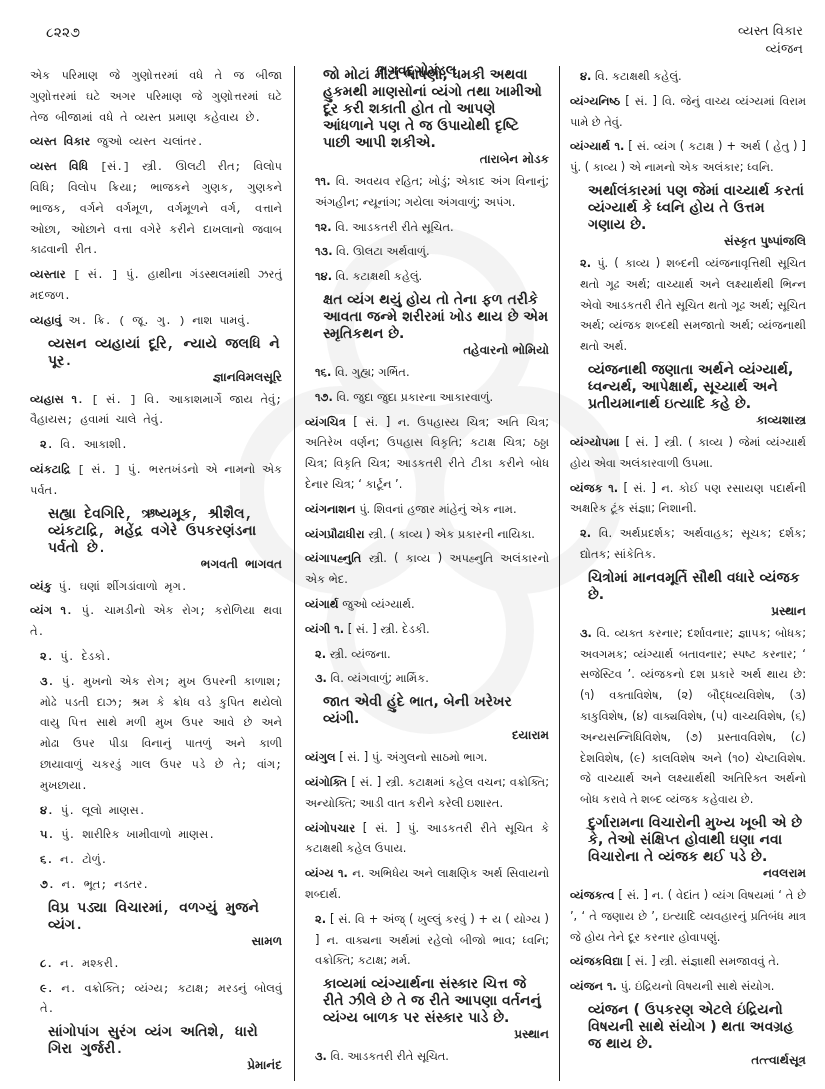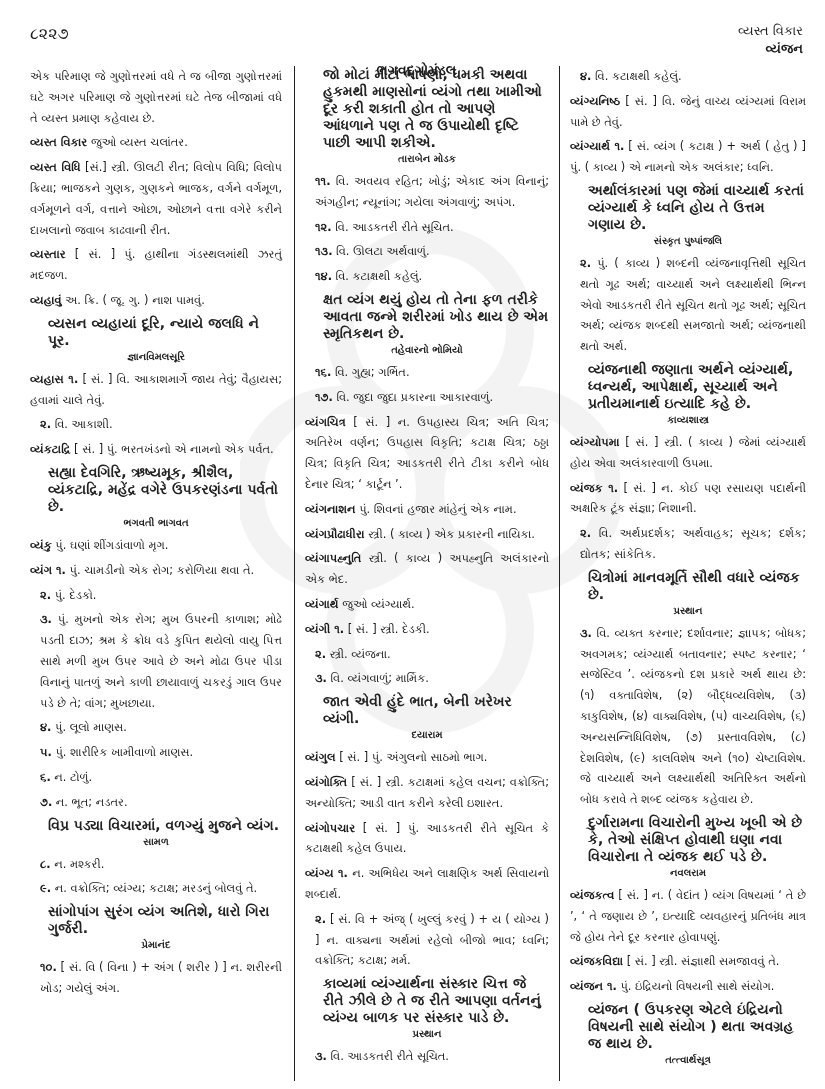--- a/index.html
+++ b/index.html
@@ -7,37 +7,37 @@
     width: 825px; height: 1089px; position: relative; overflow: hidden;
     font-family: "DejaVu Sans", sans-serif; color: #1a1a1a;
   }
   .watermark {
     position: absolute; left: 240px; top: 190px; width: 380px; height: 560px;
     pointer-events: none; opacity: 0.09;
   }
   .header {
     position: absolute; top: 14px; left: 30px; right: 22px; height: 44px;
   }
-  .page-num { position: absolute; left: 0; top: 10px; font-size: 16px; }
+  .page-num { position: absolute; left: 16px; top: 10px; font-size: 14px; }
   .book-title { position: absolute; left: 0; right: 0; top: 8px; text-align: center; font-size: 14px; font-weight: bold; margin-top: 40px; }
   .guide { position: absolute; right: 0; top: 8px; text-align: right; font-size: 13px; line-height: 18px; }
-  .guide .g2 { font-weight: bold; }
+  .guide .g2 { font-weight: normal; }
   .columns {
     position: absolute; top: 66px; left: 30px; width: 776px; height: 1015px;
     display: flex;
   }
   .col { box-sizing: border-box; font-size: 11.4px; line-height: 20.8px; overflow: hidden; }
-  .col1 { width: 265px; padding-right: 12px; border-right: 1px solid #222; }
+  .col1 { width: 265px; padding-right: 12px; border-right: 1px solid #222; font-family: Liberation Mono, monospace; }
   .col2 { width: 265px; padding: 0 10px 0 10px; border-right: 1px solid #222; }
   .col3 { width: 246px; padding-left: 10px; }
   .entry { margin-bottom: 4px; text-align: justify; }
   .hw { font-weight: bold; }
   .sense { padding-left: 10px; }
   .quote { font-size: 14px; line-height: 17px; padding-left: 18px; font-weight: bold; color: #222; }
-  .src { font-size: 10px; line-height: 16px; text-align: center; font-weight: bold; color: #222; margin-bottom: 4px; }
+  .src { font-size: 12px; line-height: 16px; text-align: right; font-weight: bold; color: #222; margin-bottom: 4px; }
   .cont { text-align: justify; }
   .num { font-weight: bold; }
 </style>
 </head>
 <body>
 
 <svg class="watermark" viewBox="0 0 380 560">
   <g fill="none" stroke="#888" stroke-width="28">
     <circle cx="190" cy="140" r="90"></circle>
     <circle cx="100" cy="300" r="90"></circle>

